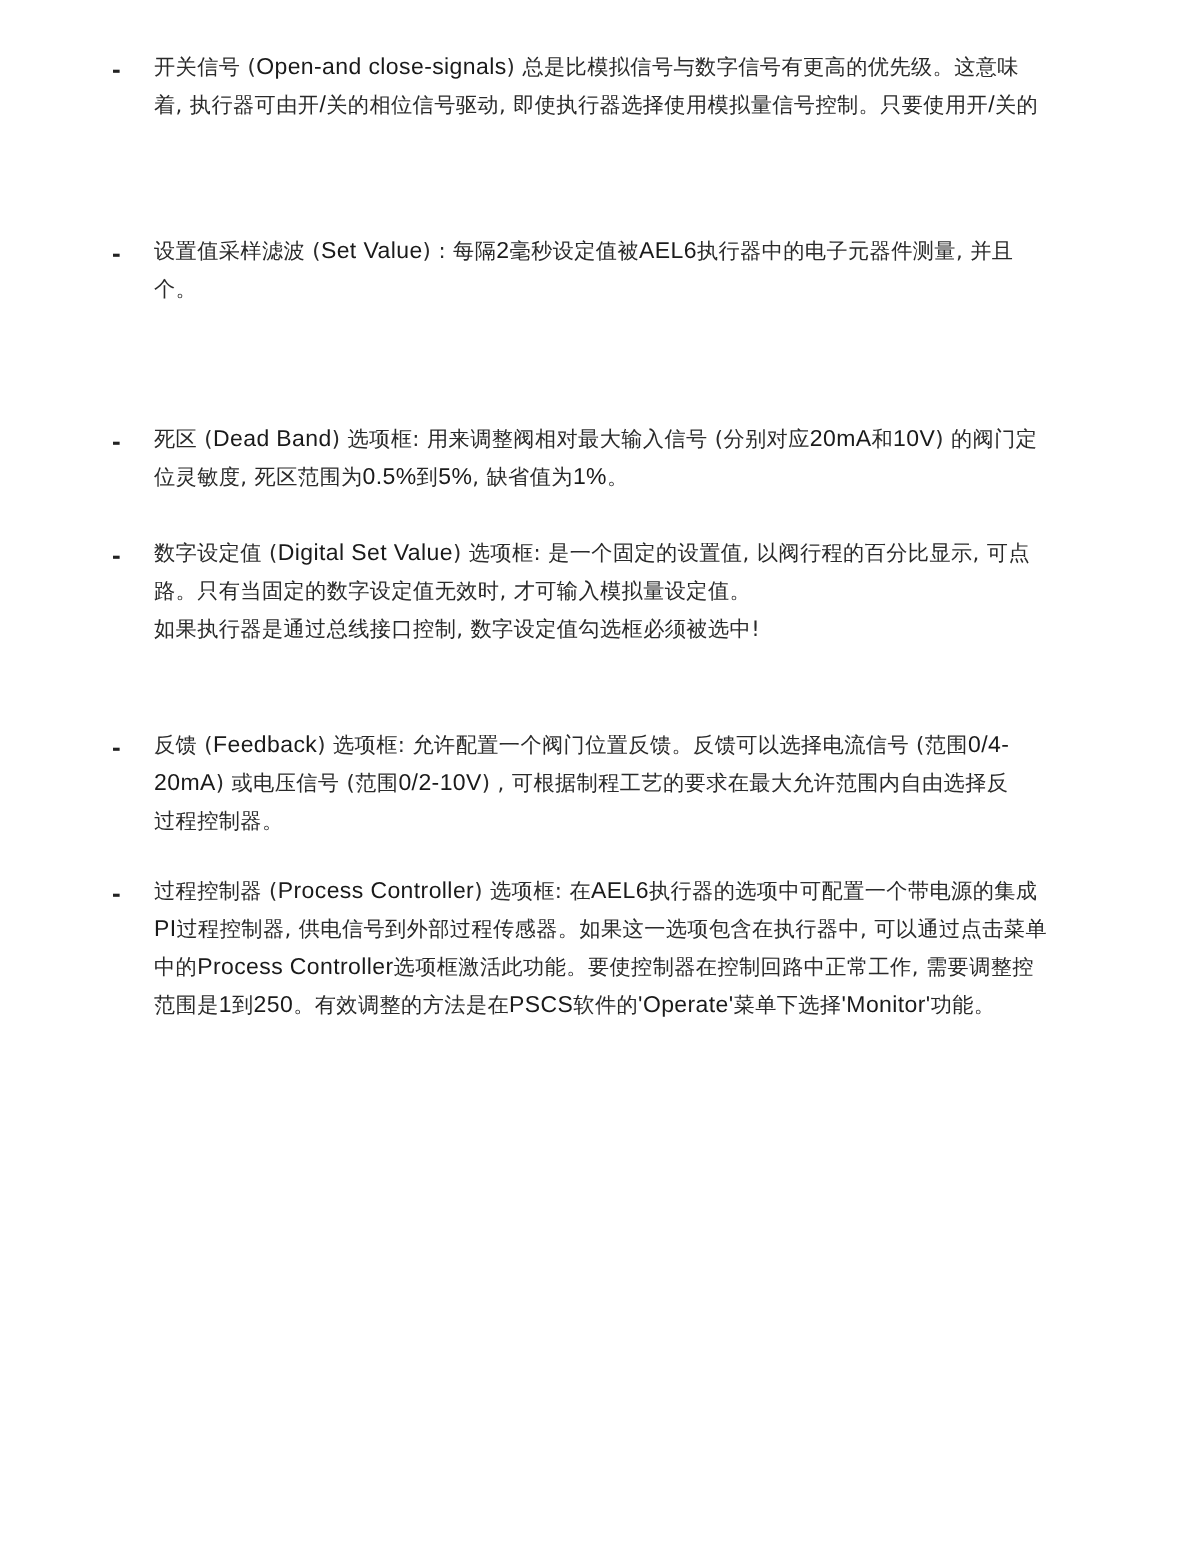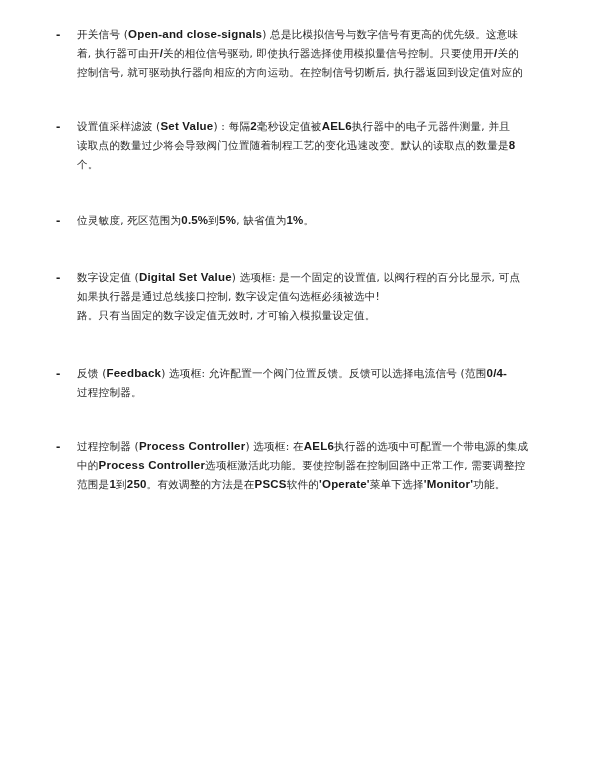--- a/index.html
+++ b/index.html
@@ -14,65 +14,66 @@
       position: absolute; left: 0; top: 0;
       font-family: "Liberation Sans", sans-serif; font-weight: bold;
       font-size: 13px; line-height: 19px; color: #222;
     }
     .text {
       margin-left: 21px;
       font-size: 10.6px; line-height: 19px;
       letter-spacing: 0.2px;
       text-align: justify;
     }
-    .text b { font-family: "Liberation Sans", sans-serif; font-weight: bold; font-size: 11.5px; color: #1a1a1a; }
+    .text b { font-family: "Liberation Sans", sans-serif; font-weight: normal; font-size: 11.5px; color: #1a1a1a; }
     .line { display: block; white-space: nowrap; }
   </style>
 </head>
 <body>
 
 <div class="page">
   <div class="item" style="top: 25px;">
     <span class="bullet">-</span>
     <div class="text">
         <span class="line">开关信号 (<b>Open-and     close-signals</b>) 总是比模拟信号与数字信号有更高的优先级。这意味</span>
         <span class="line">着, 执行器可由开<b>/</b>关的相位信号驱动, 即使执行器选择使用模拟量信号控制。只要使用开<b>/</b>关的</span>
-        <span class="line">控制信号, 就可驱动执行器向相应的方向运动。在控制信号切断后, 执行器返回到设定值对应的</span>
       </div>
   </div>
   <div class="item" style="top: 117px;">
     <span class="bullet">-</span>
     <div class="text">
         <span class="line">设置值采样滤波 (<b>Set  Value</b>) :    每隔<b>2</b>毫秒设定值被<b>AEL6</b>执行器中的电子元器件测量, 并且</span>
-        <span class="line">读取点的数量过少将会导致阀门位置随着制程工艺的变化迅速改变。默认的读取点的数量是<b>8</b></span>
         <span class="line">个。</span>
       </div>
   </div>
   <div class="item" style="top: 211px;">
     <span class="bullet">-</span>
     <div class="text">
+        <span class="line">死区 (<b>Dead   Band</b>) 选项框: 用来调整阀相对最大输入信号 (分别对应<b>20mA</b>和<b>10V</b>) 的阀门定</span>
         <span class="line">位灵敏度, 死区范围为<b>0.5%</b>到<b>5%</b>, 缺省值为<b>1%</b>。</span>
       </div>
   </div>
   <div class="item" style="top: 268px;">
     <span class="bullet">-</span>
     <div class="text">
         <span class="line">数字设定值 (<b>Digital  Set  Value</b>) 选项框: 是一个固定的设置值, 以阀行程的百分比显示, 可点</span>
+        <span class="line">路。只有当固定的数字设定值无效时, 才可输入模拟量设定值。</span>
         <span class="line">如果执行器是通过总线接口控制, 数字设定值勾选框必须被选中!</span>
-        <span class="line">路。只有当固定的数字设定值无效时, 才可输入模拟量设定值。</span>
       </div>
   </div>
   <div class="item" style="top: 364px;">
     <span class="bullet">-</span>
     <div class="text">
         <span class="line">反馈 (<b>Feedback</b>) 选项框: 允许配置一个阀门位置反馈。反馈可以选择电流信号 (范围<b>0/4-</b></span>
+        <span class="line"><b>20mA</b>) 或电压信号 (范围<b>0/2-10V</b>) , 可根据制程工艺的要求在最大允许范围内自由选择反</span>
         <span class="line">过程控制器。</span>
       </div>
   </div>
   <div class="item" style="top: 437px;">
     <span class="bullet">-</span>
     <div class="text">
         <span class="line">过程控制器 (<b>Process Controller</b>) 选项框: 在<b>AEL6</b>执行器的选项中可配置一个带电源的集成</span>
+        <span class="line"><b>PI</b>过程控制器, 供电信号到外部过程传感器。如果这一选项包含在执行器中, 可以通过点击菜单</span>
         <span class="line">中的<b>Process  Controller</b>选项框激活此功能。要使控制器在控制回路中正常工作, 需要调整控</span>
         <span class="line">范围是<b>1</b>到<b>250</b>。有效调整的方法是在<b>PSCS</b>软件的<b>'Operate'</b>菜单下选择<b>'Monitor'</b>功能。</span>
       </div>
   </div>
 </div>
 
 </body></html>

